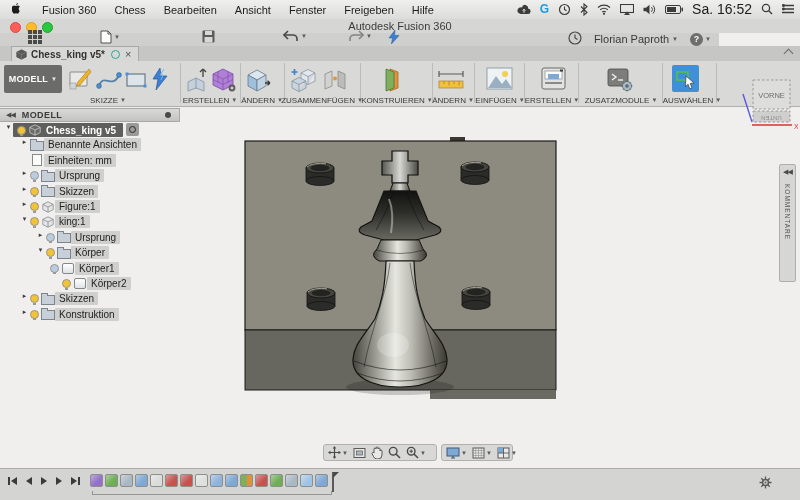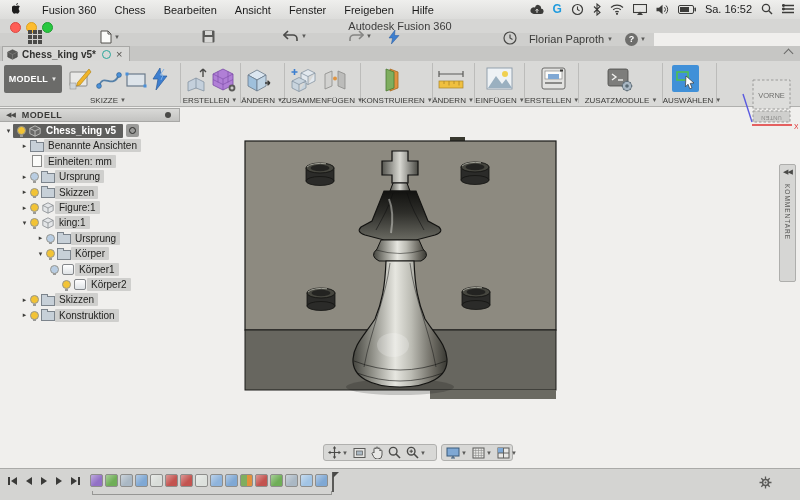--- a/index.html
+++ b/index.html
@@ -5,39 +5,39 @@
   html,body{margin:0;padding:0;}
   .app{position:relative;width:800px;height:500px;overflow:hidden;background:#f0efed;
        font-family:"Liberation Sans","DejaVu Sans",sans-serif;-webkit-font-smoothing:antialiased;color:#222;}
   
   .menubar{position:absolute;left:0;top:0;width:800px;height:19px;background:linear-gradient(#efefed,#dcdcda);
            border-bottom:1px solid #aeaeac;display:flex;align-items:center;font-size:11px;color:#1c1c1c;}
   .menubar .apple{margin:0 10px 0 12px;display:flex;align-items:center;}
   .menu-item{padding:0 9px;}
   .menu-item.app-name{font-weight:normal;}
   .mb-right{position:absolute;right:6px;top:0;height:18px;display:flex;align-items:center;gap:9px;}
-  .mb-time{font-size:11px;color:#1c1c1c;white-space:nowrap;}
+  .mb-time{font-size:14px;color:#1c1c1c;white-space:nowrap;}
   .mico{display:flex;align-items:center;}
   
   .titlebar{position:absolute;left:0;top:19px;width:800px;height:14px;background:#d6d6d4;}
   .tl{position:absolute;top:3px;width:9px;height:9px;border-radius:50%;}
   .tl.red{left:10px;background:#ff5f57;border:0.5px solid #d94942;}
   .tl.yellow{left:26px;background:#febc2e;border:0.5px solid #d9a022;}
   .tl.green{left:42px;background:#28c840;border:0.5px solid #1f9e32;}
   .win-title{position:absolute;left:0;right:0;top:1px;text-align:center;font-size:11px;color:#3c3c3c;}
   
-  .qat{position:absolute;left:0;top:33px;width:654px;height:13px;background:#cfcfcd;}
+  .qat{position:absolute;left:0;top:33px;width:719px;height:13px;background:#cfcfcd;}
   .qbtn{position:absolute;top:-3px;display:flex;align-items:center;gap:2px;color:#4a4a48;}
   .caret{font-size:6px;color:#5a5a58;line-height:1;}
   .user-area{position:absolute;right:8px;top:-2px;display:flex;align-items:center;gap:12px;font-size:11px;color:#3a3a38;}
   .help-badge{width:13px;height:13px;border-radius:50%;background:#6e6e6c;color:#fff;font-size:9px;font-weight:bold;
               display:flex;align-items:center;justify-content:center;}
   
   .tabbar{position:absolute;left:0;top:46px;width:800px;height:15px;background:#c6c6c4;border-bottom:1px solid #b2b2b0;}
-  .doctab{position:absolute;left:2px;top:0;width:128px;height:15px;background:#d8d8d6;border:1px solid #a8a8a6;border-bottom:none;
+  .doctab{position:absolute;left:11px;top:0;width:128px;height:15px;background:#d8d8d6;border:1px solid #a8a8a6;border-bottom:none;
           display:flex;align-items:center;gap:4px;padding:0 4px;box-sizing:border-box;}
   .doctab .tlabel{font-size:10px;font-weight:bold;color:#333331;white-space:nowrap;}
   .sync-dot{width:7px;height:7px;border:1px solid #2aa79b;border-radius:50%;margin-left:2px;}
   .tab-close{font-size:11px;color:#55534f;line-height:1;margin-left:1px;}
   .collapse-chev{position:absolute;right:8px;top:4px;width:7px;height:7px;}
   .collapse-chev i{display:block;width:6px;height:6px;border-top:1.5px solid #6a6a68;border-left:1.5px solid #6a6a68;transform:rotate(45deg);}
   
   .ribbon{position:absolute;left:0;top:61px;width:800px;height:45px;background:#d9d9d7;border-bottom:1px solid #b0b0ae;}
   .modell-btn{position:absolute;left:4px;top:4px;width:58px;height:28px;background:#6b6b69;border-radius:2px;color:#fff;
               font-size:9px;font-weight:bold;display:flex;align-items:center;justify-content:center;gap:3px;letter-spacing:.2px;}
@@ -48,21 +48,21 @@
   .ricon{position:absolute;top:5px;}
   .select-btn{position:absolute;top:4px;width:27px;height:27px;background:#4090d8;border-radius:2px;display:flex;align-items:center;justify-content:center;}
   
   .viewcube{position:absolute;left:740px;top:76px;width:58px;height:58px;}
   
   .browser-head{position:absolute;left:0;top:108px;width:180px;height:14px;background:linear-gradient(#d9d9d7,#c3c3c1);
                 border:1px solid #a8a8a6;border-left:none;box-sizing:border-box;display:flex;align-items:center;
                 font-size:9px;font-weight:bold;color:#3a3a38;letter-spacing:.4px;}
   .bh-collapse{font-size:7px;color:#4a4a48;margin:0 7px 0 6px;letter-spacing:-1px;}
   .bh-dot{position:absolute;right:8px;width:6px;height:6px;border-radius:50%;background:#4a4a48;}
-  .trow{position:absolute;height:15px;display:flex;align-items:center;}
+  .trow{position:absolute;height:15px;display:flex;align-items:flex-start;}
   .tri{width:9px;font-size:7px;color:#3e3e3c;text-align:center;flex:0 0 9px;}
   .bulbbox{flex:0 0 11px;display:flex;justify-content:center;}
   .bulb{width:7px;height:7px;border-radius:50%;border:0.5px solid #96968f;position:relative;}
   .bulb.on{background:#f2c335;}
   .bulb.off{background:#b9cde2;}
   .bulb::after{content:"";position:absolute;left:1.5px;bottom:-2.5px;width:3px;height:2px;background:#9a9a98;}
   .ticon{flex:0 0 15px;display:flex;justify-content:center;align-items:center;}
   .folder{width:12px;height:8px;background:#c7d0d8;border:0.5px solid #7c848c;position:relative;margin-top:2px;}
   .folder::before{content:"";position:absolute;top:-3px;left:-0.5px;width:5px;height:2px;background:#c7d0d8;border:0.5px solid #7c848c;border-bottom:none;}
   .doc{width:8px;height:10px;background:#fbfbf9;border:0.5px solid #8a8a88;}

